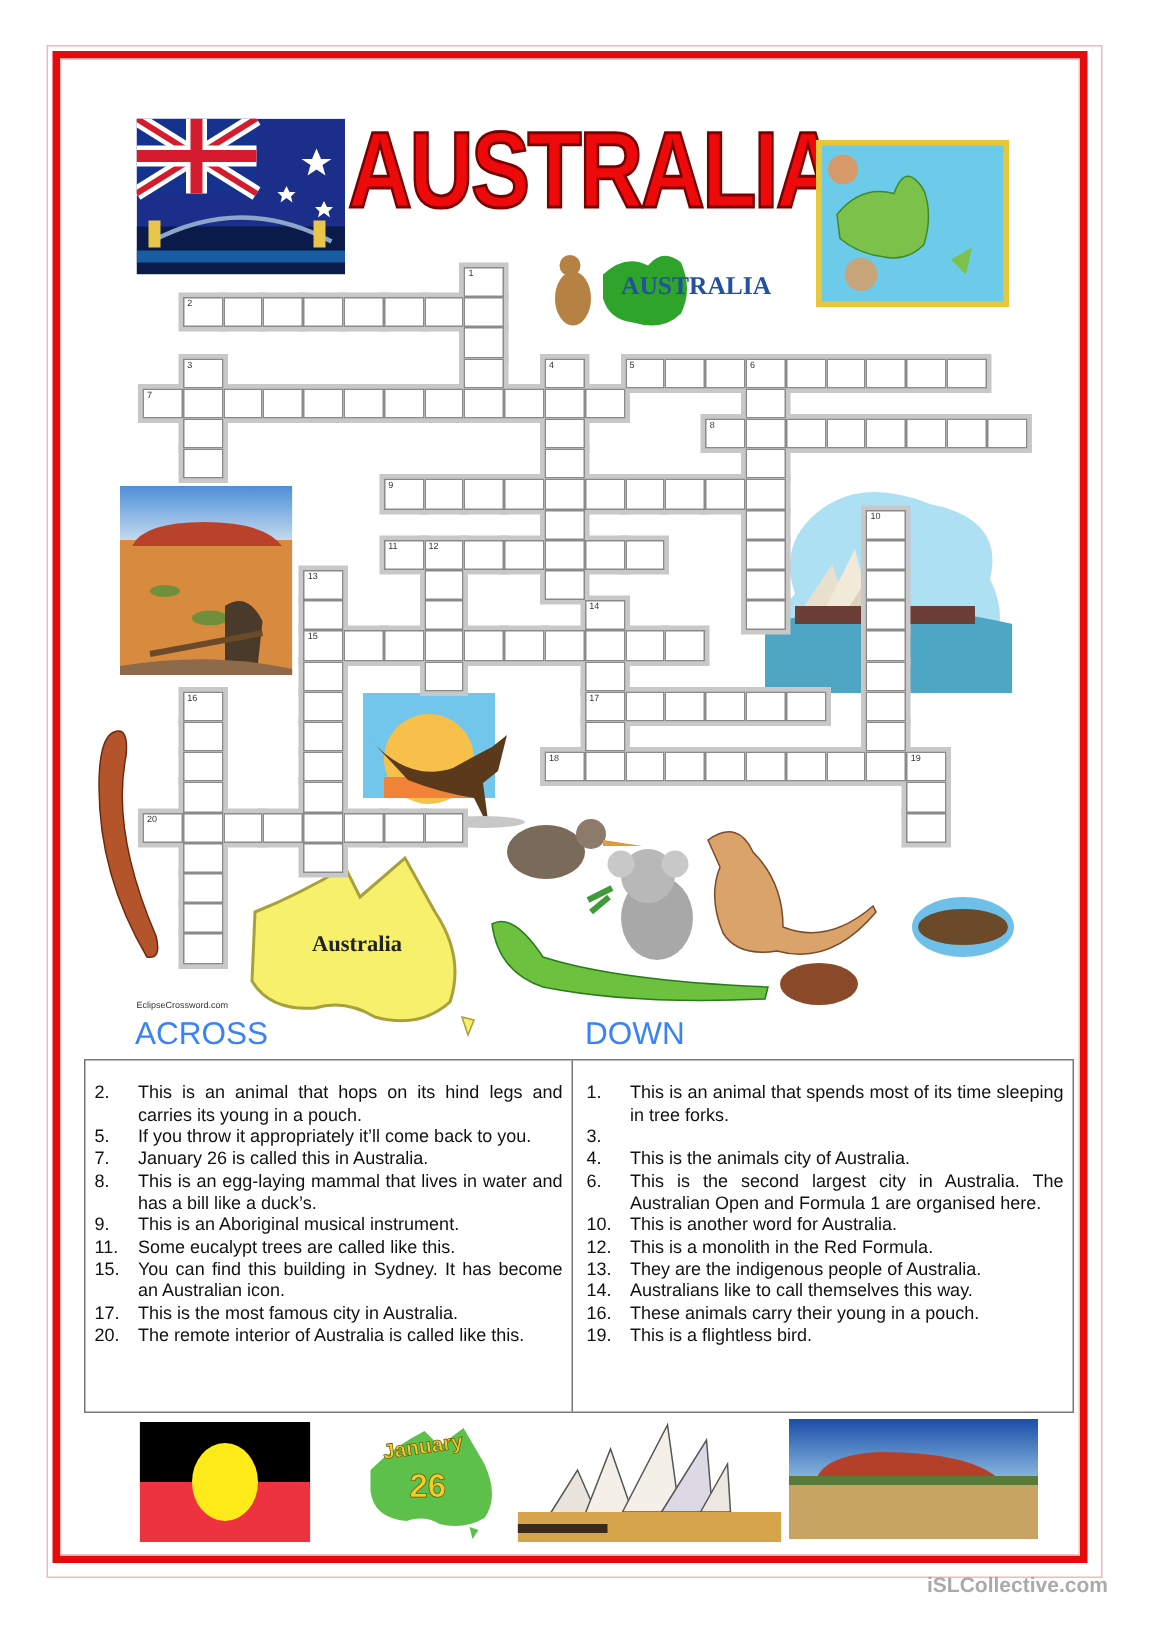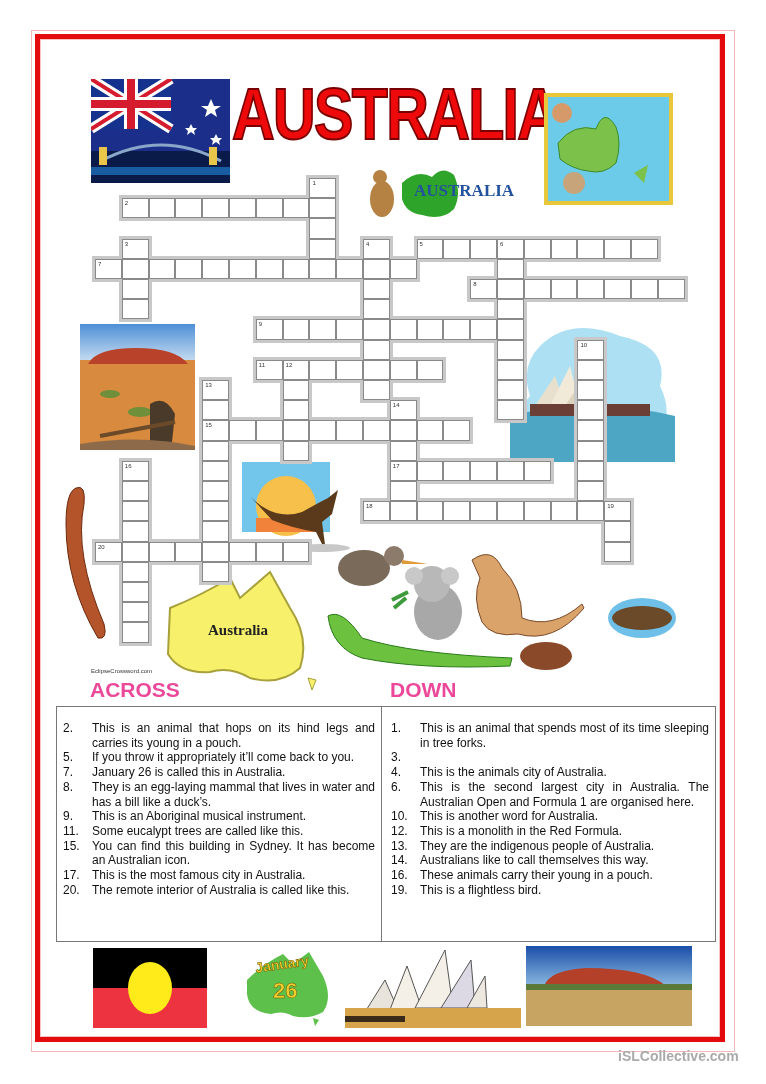--- a/index.html
+++ b/index.html
@@ -6,21 +6,21 @@
   body{width:766px;height:1084px;position:relative;overflow:hidden;font-family:"Liberation Sans",sans-serif;}
   .frame-outer{position:absolute;left:31px;top:30px;width:702px;height:1020px;border:1px solid #f3b8b8;}
   .frame{position:absolute;left:35px;top:34px;width:690px;height:1008px;border:5px solid #e30b0b;box-sizing:border-box;}
   .frame-inner{position:absolute;left:40px;top:39px;width:680px;height:998px;border:1px solid #f5c2c2;box-sizing:border-box;}
   .title{position:absolute;left:232px;top:78px;font-family:"Liberation Sans",sans-serif;font-weight:bold;font-size:72px;letter-spacing:-2px;color:#ee0a0a;-webkit-text-stroke:2px #7a0000;transform:scaleX(0.82);transform-origin:left top;line-height:1;}
   .img{position:absolute;overflow:hidden;}
   .grid{position:absolute;left:0;top:0;}
   .cell{position:absolute;width:26.8px;height:20.2px;box-sizing:border-box;border:1px solid #8a8a8a;background:#fff;outline:3px solid #c8c8c8;}
   .cell span{position:absolute;left:2px;top:1px;font-size:6px;color:#333;}
   .cells-layer .cell{outline:none;}
-  .heading{position:absolute;font-weight:bold;font-size:21px;color:#ec4899;}
+  .heading{position:absolute;font-weight:normal;font-size:21px;color:#3b82f6;}
   .clues{position:absolute;left:56px;top:706px;width:660px;height:236px;border:1px solid #777;box-sizing:border-box;}
   .clues .divider{position:absolute;left:324px;top:0;width:1px;height:100%;background:#777;}
   .col{position:absolute;top:14px;font-size:12px;line-height:14.7px;color:#111;}
   .clue{display:flex;}
   .clue .num{width:29px;flex:none;}
   .clue .txt{text-align:justify;text-align-last:left;}
   .credit{position:absolute;left:91px;top:668px;font-size:6px;color:#333;}
   .isl{position:absolute;left:618px;top:1048px;font-size:14px;color:#aaa;font-weight:bold;}
 </style>
 </head>
@@ -485,21 +485,21 @@
       <div class="clue">
         <div class="num">5.</div>
         <div class="txt">If you throw it appropriately it’ll come back to you.</div>
       </div>
       <div class="clue">
         <div class="num">7.</div>
         <div class="txt">January 26 is called this in Australia.</div>
       </div>
       <div class="clue">
         <div class="num">8.</div>
-        <div class="txt">They is an egg-laying mammal that lives in water and has a bill like a duck’s.</div>
+        <div class="txt">This is an egg-laying mammal that lives in water and has a bill like a duck’s.</div>
       </div>
       <div class="clue">
         <div class="num">9.</div>
         <div class="txt">This is an Aboriginal musical instrument.</div>
       </div>
       <div class="clue">
         <div class="num">11.</div>
         <div class="txt">Some eucalypt trees are called like this.</div>
       </div>
       <div class="clue">

